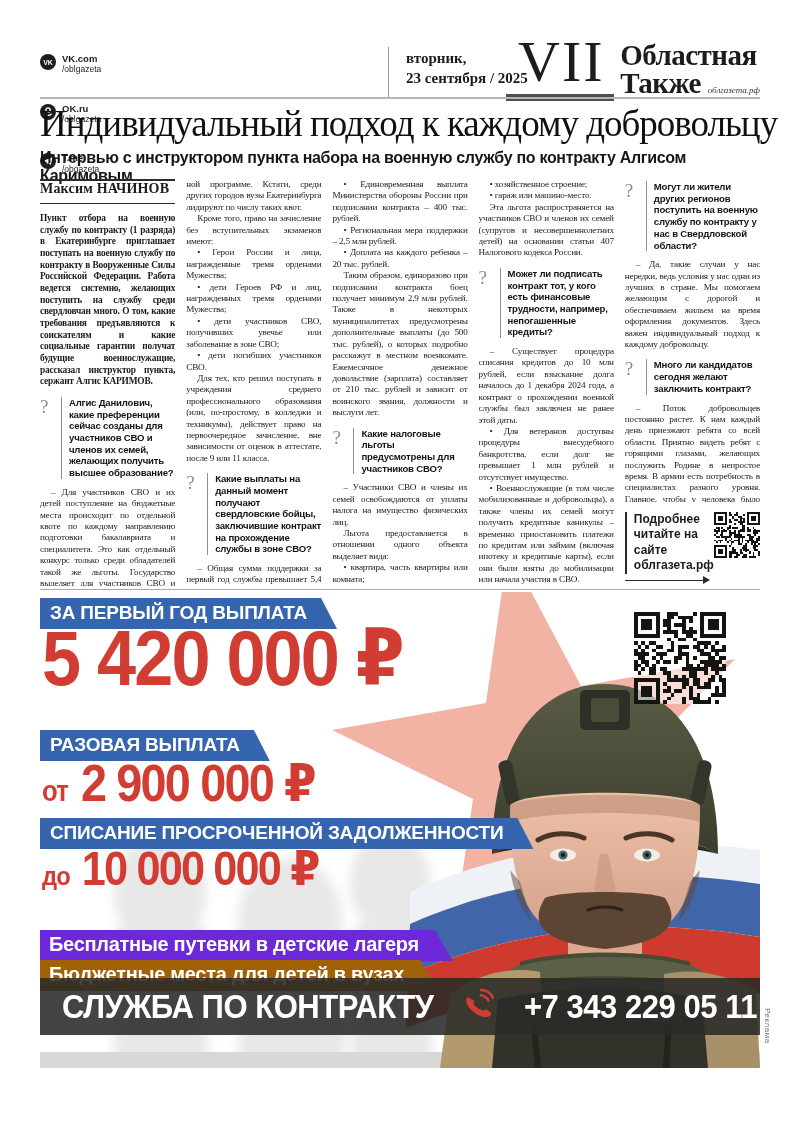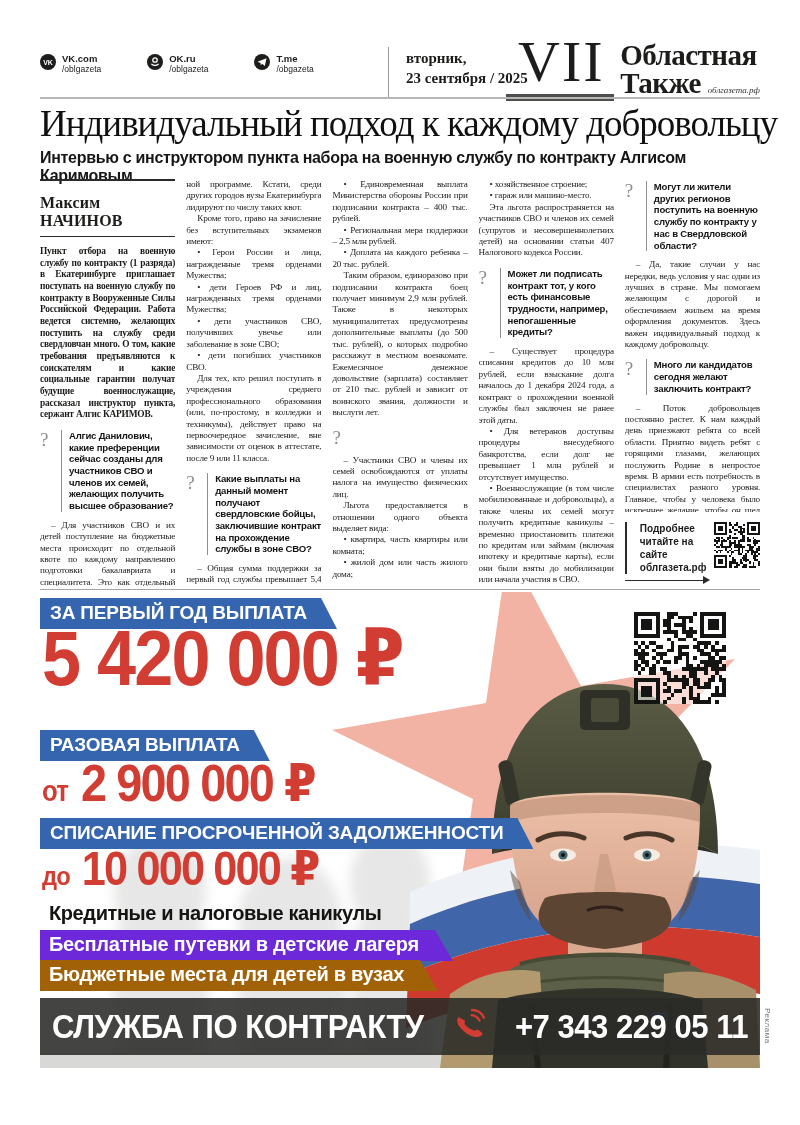--- a/index.html
+++ b/index.html
@@ -1,21 +1,21 @@
 <!DOCTYPE html>
 <html lang="ru"><head>
 <meta charset="utf-8">
 <style>
   * { margin:0; padding:0; box-sizing:border-box; }
   html,body { width:800px; height:1125px; background:#fff; font-family:"Liberation Sans",sans-serif; color:#1c1c1a; }
   .page { position:absolute; inset:0; width:800px; height:1125px; background:#fff; overflow:hidden; }
 
   
   .header { position:absolute; left:40px; right:40px; top:45px; height:54px; }
-  .social { position:absolute; left:0; top:8px; display:flex; gap:46px; }
+  .social { position:absolute; left:0; top:8px; display:flex; gap:28px;flex-direction:column; }
   .soc-item { display:flex; gap:6px; align-items:flex-start; cursor:pointer; }
   .soc-icon { width:16px; height:16px; flex:none; margin-top:1px; }
   .soc-name { font-weight:bold; font-size:9.5px; line-height:1.2; }
   .soc-handle { font-size:8.5px; line-height:1.2; color:#222; }
   .head-divider { position:absolute; left:348px; top:2px; height:50px; border-left:1px solid #9a9a9a; }
   .date-block { position:absolute; left:366px; top:4px; font-family:"Liberation Serif",serif; font-weight:bold; font-size:15px; line-height:1.3; }
   .page-number { position:absolute; left:478px; top:-12px; font-family:"Liberation Serif",serif; font-size:58px; line-height:1; letter-spacing:2px; }
   .page-number-bar { position:absolute; left:466px; top:49px; width:108px; height:7px; background:#4e4e4c; }
   .masthead { position:absolute; right:0; top:-4px; font-family:"Liberation Serif",serif; font-weight:bold; font-size:29px; line-height:0.98; letter-spacing:-0.5px; }
   .masthead .site { font-size:9px; font-style:italic; font-weight:normal; letter-spacing:0; color:#333; }
@@ -23,31 +23,31 @@
 
   
   .headline { position:absolute; left:40px; top:102px; width:720px; font-family:"Liberation Serif",serif; font-weight:400; font-size:37px; letter-spacing:-1px; white-space:nowrap; color:#101010; }
   .subhead { position:absolute; left:40px; top:149px; width:720px; font-weight:bold; font-size:16px; letter-spacing:-0.3px; color:#161616; }
 
   
   .columns { position:absolute; left:40px; right:40px; top:179px; height:407px; display:flex; gap:11px; }
   .col { flex:1 1 0; overflow:hidden; }
   .colflex { display:flex; flex-direction:column; }
   .grow { flex:1 1 auto; overflow:hidden; }
-  .byline { border-top:2px solid #2a2a28; border-bottom:1px solid #2a2a28; font-family:"Liberation Serif",serif; font-weight:bold; font-size:16px; padding:13px 0 6px; margin-bottom:9px; letter-spacing:0.2px; }
+  .byline { border-top:2px solid #2a2a28; border-bottom:1px solid #2a2a28; font-family:"Liberation Serif",serif; font-weight:bold; font-size:14px; padding:0 0 6px; margin-bottom:9px; letter-spacing:0.2px; }
   .body { font-family:"Liberation Serif",serif; font-size:9.2px; line-height:1.24; text-align:justify; letter-spacing:-0.2px; color:#1b1b19; }
   .lead { font-weight:bold; font-size:9.4px; }
   .indent { text-indent:11px; }
   .bullet { text-indent:11px; }
   .bullet::before { content:"• "; }
   .qa { display:flex; margin:9px 0 8px; }
   .qa .qmark { width:21px; flex:none; font-family:"Liberation Serif",serif; font-size:19px; line-height:1; color:#8e8e8c; }
   .qa .qtext { border-left:1px solid #8e8e8c; padding-left:7px; font-weight:bold; font-size:9.6px; line-height:1.22; letter-spacing:-0.2px; color:#141414; }
   .promo { position:relative; display:flex; gap:6px; margin-top:8px; padding:2px 0 12px 0; flex:none; }
-  .promo-text { border-left:2px solid #2a2a28; padding-left:13px; font-weight:bold; font-size:10px; line-height:1.3; width:82px; flex:none; }
+  .promo-text { border-left:2px solid #2a2a28; padding-left:7px; font-weight:bold; font-size:12px; line-height:1.3; width:82px; flex:none; }
   .promo-line { position:absolute; left:0; bottom:5px; width:78px; height:1.5px; background:#2a2a28; }
   .promo-arrowhead { position:absolute; left:78px; bottom:2px; width:0; height:0; border-top:4px solid transparent; border-bottom:4px solid transparent; border-left:7px solid #2a2a28; }
   .promo-qr { width:46px; height:46px; flex:none; margin-left:auto; }
   .article-bottom-rule { position:absolute; left:40px; right:40px; top:589px; border-top:1px solid #a8a8a6; }
 
   
   .ad { position:absolute; left:40px; width:720px; top:592px; height:476px; overflow:hidden; }
   .ad-scene { position:absolute; inset:0; }
   .ad-qr { position:absolute; left:594px; top:20px; width:92px; height:92px; }
   .ribbon { position:absolute; left:0; background:#3565ae; color:#fff; font-weight:bold; white-space:nowrap; clip-path:polygon(0 0, calc(100% - 16px) 0, 100% 100%, 0 100%); padding:4px 30px 5px 10px; letter-spacing:-0.2px; }
@@ -57,21 +57,21 @@
   .amount { position:absolute; left:2px; color:#d23d33; font-weight:bold; white-space:nowrap; font-family:"Liberation Sans","DejaVu Sans",sans-serif; }
   .amount .num { display:inline-block; transform:scaleX(0.9); transform-origin:left bottom; letter-spacing:-2px; }
   .amount-1 { top:26px;  font-size:78px; line-height:1.05; }
   .amount-2 { top:164px; font-size:52px; line-height:1.05; }
   .amount-3 { top:252px; font-size:48px; line-height:1.05; }
   .amount .prefix { display:inline-block; font-size:0.55em; letter-spacing:-1px; margin-right:2px; vertical-align:baseline; }
   .perk-plain { position:absolute; left:9px; top:310px; font-weight:bold; font-size:20px; letter-spacing:-0.4px; color:#141412; white-space:nowrap; }
   .perk-band { position:absolute; left:0; color:#fff; font-weight:bold; font-size:20px; letter-spacing:-0.3px; white-space:nowrap; clip-path:polygon(0 0, calc(100% - 18px) 0, 100% 100%, 0 100%); padding:3px 34px 5px 9px; }
   .perk-blue { top:338px; background:#6d28d9; }
   .perk-red  { top:368px; background:#a16207; }
-  .cta-bar { position:absolute; left:0; right:0; top:406px; height:57px; background:rgba(42,42,40,0.88); display:flex; align-items:center; justify-content:center; padding:8px 22px; }
+  .cta-bar { position:absolute; left:0; right:0; top:386px; height:57px; background:rgba(42,42,40,0.88); display:flex; align-items:center; justify-content:flex-start; padding:8px 22px; }
   .cta-label, .cta-phone { color:#fff; font-weight:bold; font-size:33px; letter-spacing:-0.5px; white-space:nowrap; display:inline-block; transform:scaleX(0.94); }
   .cta-label { transform-origin:left center; }
   .cta-phone { transform-origin:right center; }
   .cta-phone-group { display:flex; align-items:center; gap:10px; }
   .phone-icon { width:42px; height:42px; flex:none; }
   .ad-mark { position:absolute; left:763px; top:1008px; writing-mode:vertical-rl; font-size:8px; color:#777; letter-spacing:0.5px; }
 </style>
 </head>
 <body>
 
@@ -156,20 +156,21 @@
       <p class="body indent">– Общая сумма поддержки за первый год службы превышает 5,4 млн рублей.</p>
     </div>
 
     <div class="col">
       <p class="body bullet">Единовременная выплата Министерства обороны России при подписании контракта – 400 тыс. рублей.</p>
       <p class="body bullet">Региональная мера поддержки – 2,5 млн рублей.</p>
       <p class="body bullet">Доплата на каждого ребенка – 20 тыс. рублей.</p>
       <p class="body indent">Таким образом, единоразово при подписании контракта боец получает минимум 2,9 млн рублей. Также в некоторых муниципалитетах предусмотрены дополнительные выплаты (до 500 тыс. рублей), о которых подробно расскажут в местном военкомате. Ежемесячное денежное довольствие (зарплата) составляет от 210 тыс. рублей и зависит от воинского звания, должности и выслуги лет.</p>
       <div class="qa">
         <span class="qmark">?</span>
+        <div class="qtext">Какие налоговые льготы предусмотрены для участников СВО?</div>
       </div>
       <p class="body indent">– Участники СВО и члены их семей освобождаются от уплаты налога на имущество физических лиц.</p>
       <p class="body indent">Льгота предоставляется в отношении одного объекта выделяет вида:</p>
       <p class="body bullet">квартира, часть квартиры или комната;</p>
       <p class="body bullet">жилой дом или часть жилого дома;</p>
     </div>
 
     <div class="col">
       <p class="body bullet">хозяйственное строение;</p>
       <p class="body bullet">гараж или машино-место.</p>
@@ -911,21 +912,20 @@
 
     <div class="ribbon ribbon-1">ЗА ПЕРВЫЙ ГОД ВЫПЛАТА</div>
     <div class="amount amount-1"><span class="num">5 420 000 ₽</span></div>
 
     <div class="ribbon ribbon-2">РАЗОВАЯ ВЫПЛАТА</div>
     <div class="amount amount-2"><span class="num"><span class="prefix">от</span> <span>2 900 000 ₽</span></span></div>
 
     <div class="ribbon ribbon-3">СПИСАНИЕ ПРОСРОЧЕННОЙ ЗАДОЛЖЕННОСТИ</div>
     <div class="amount amount-3"><span class="num"><span class="prefix">до</span> <span>10 000 000 ₽</span></span></div>
 
-    <div class="perk-plain">Кредитные и налоговые каникулы</div>
     <div class="perk-band perk-blue">Бесплатные путевки в детские лагеря</div>
     <div class="perk-band perk-red">Бюджетные места для детей в вузах</div>
 
     <div class="cta-bar">
       <span class="cta-label">СЛУЖБА ПО КОНТРАКТУ</span>
       <span class="cta-phone-group">
         <svg class="phone-icon" viewBox="0 0 42 42">
           <g transform="rotate(-12 21 21)">
             <path d="M12 10 C10 12 10 16 13 21 C16 26 20 30 25 32 C29 33.5 32 32.5 33 30 L29 25 C27.5 25.5 26 26 24.5 25 C22 23.5 19.5 21 18 18.5 C17 17 17.5 15.5 18.5 14 L14 10 C13.3 9.3 12.7 9.3 12 10 Z" fill="#d23d33"></path>
             <path d="M26 10 C29 10.5 32 13.5 32.5 17" stroke="#d23d33" stroke-width="2.4" fill="none" stroke-linecap="round"></path>

